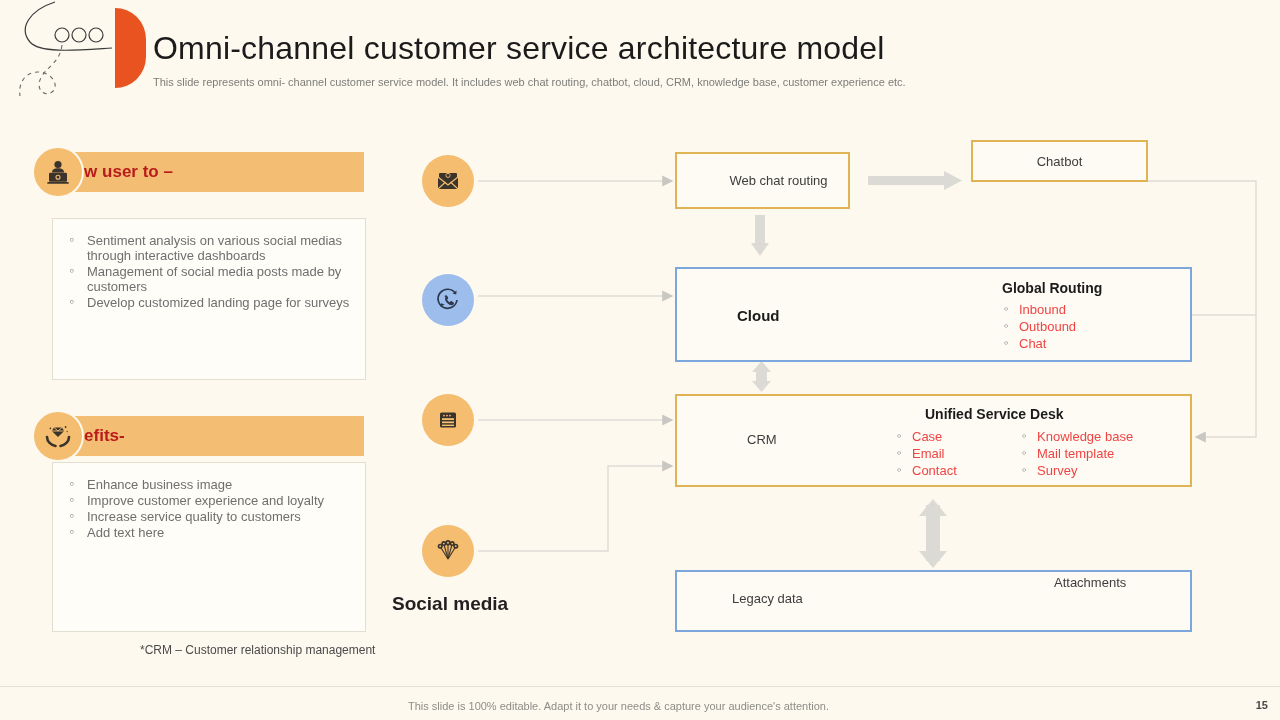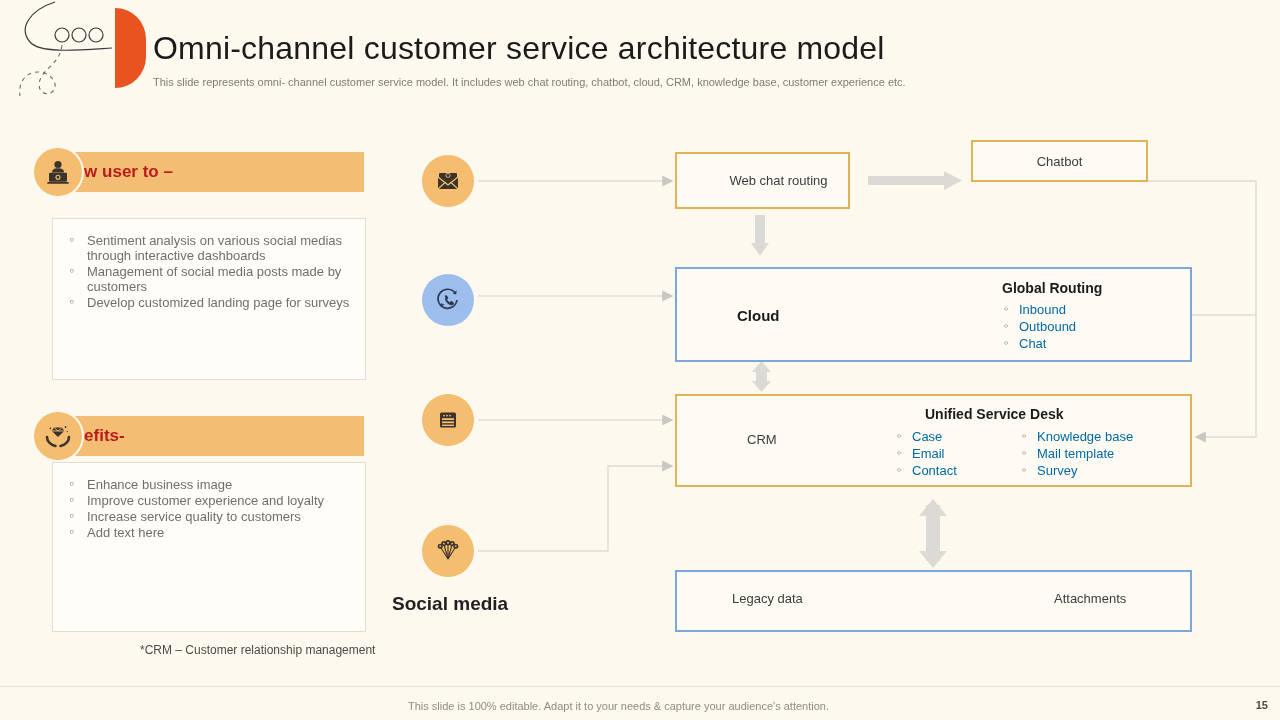--- a/index.html
+++ b/index.html
@@ -91,21 +91,21 @@
   }
   .fbox .bold-lbl {
     font-size: 15px; font-weight: bold; color: #1b1b1b;
   }
   .sub-head {
     font-size: 14px; font-weight: bold; color: #1b1b1b;
   }
   .sublist { margin: 0; padding: 0; list-style: none; }
   .sublist li {
     position: relative; font-size: 13px; line-height: 17px;
-    color: #0369a1; padding-left: 17px;
+    color: #ef4444; padding-left: 17px;
   }
   .sublist li:before {
     content: "\25E6"; position: absolute; left: 2px; top: -1px;
     color: #7a7a7a; font-size: 13px;
   }
   svg.overlay { position: absolute; left:0; top:0; width:1280px; height:720px; pointer-events:none; }
 
   
   .footer-line {
     position: absolute; left: 0; top: 686px; width: 1280px; height: 1px;
@@ -310,20 +310,20 @@
     </ul>
     <ul class="sublist" style="position:absolute; left:343px; top:32px;">
       <li>Knowledge base</li>
       <li>Mail template</li>
       <li>Survey</li>
     </ul>
   </div>
 
   <div class="fbox blue" style="left:675px; top:570px; width:517px; height:62px;">
     <span class="plain" style="position:absolute; left:55px; top:19px;">Legacy data</span>
-    <span class="plain" style="position:absolute; left:377px; top:19px;">Attachments</span>
+    <span class="plain" style="position:absolute; left:377px; top:3px;">Attachments</span>
   </div>
 
   <div class="footer-line"></div>
   <div class="footer-text">This slide is 100% editable. Adapt it to your needs &amp; capture your audience's attention.</div>
   <div class="page-num">15</div>
 
 </div>
 
 </body></html>

